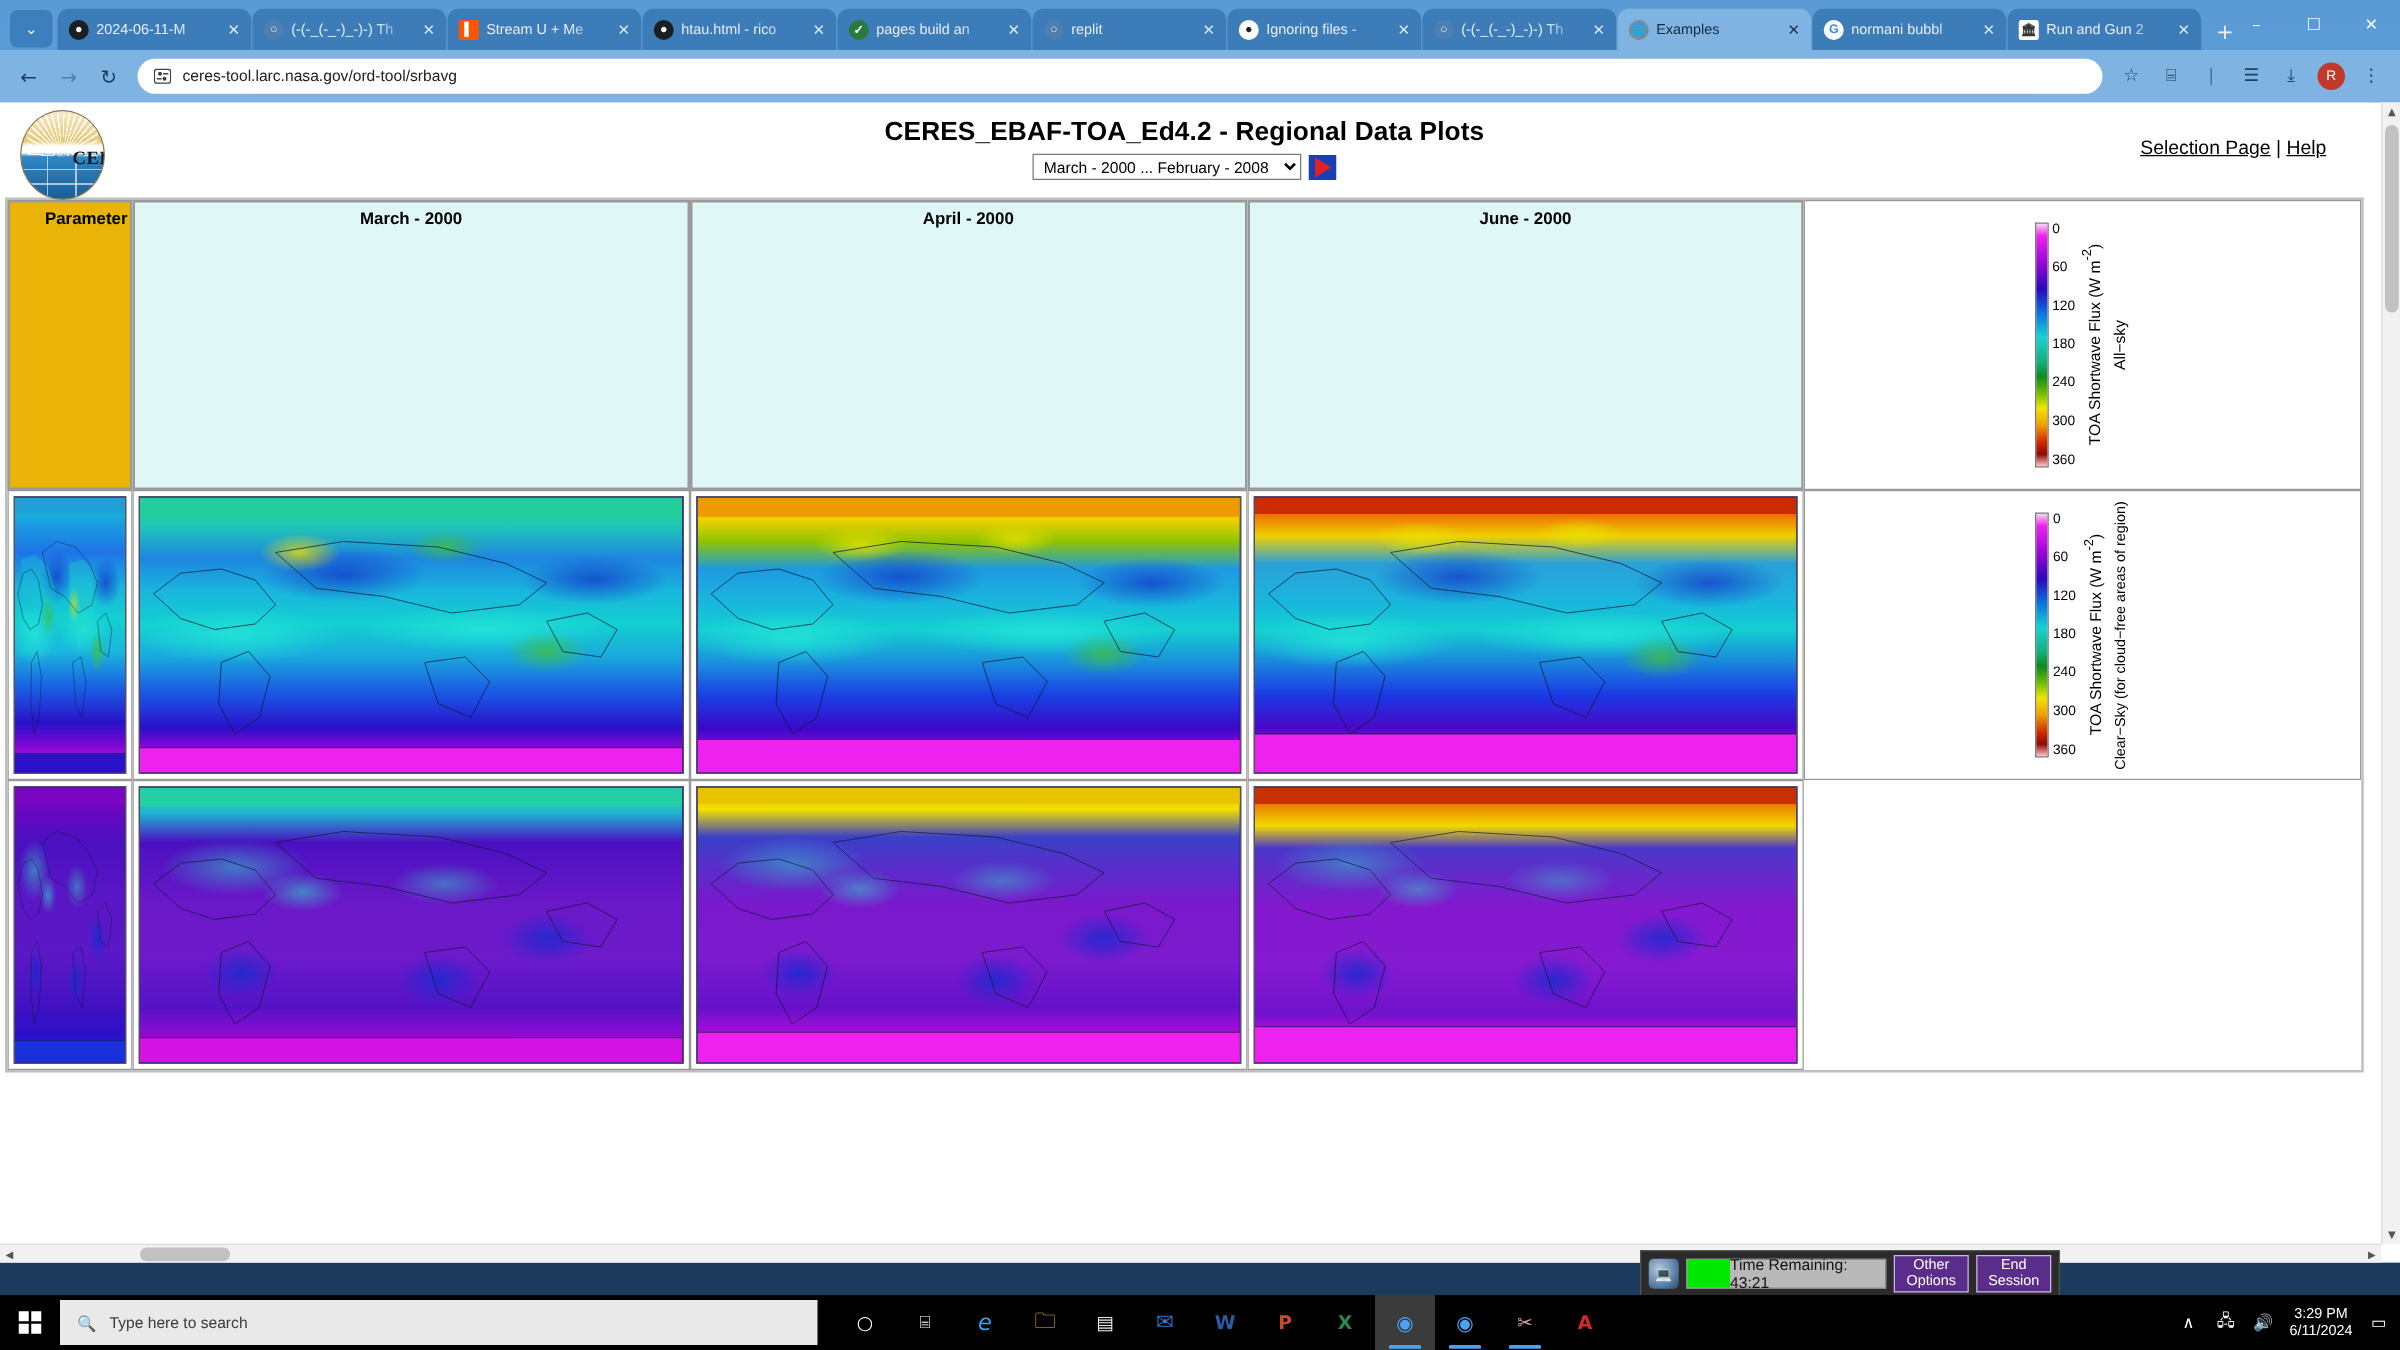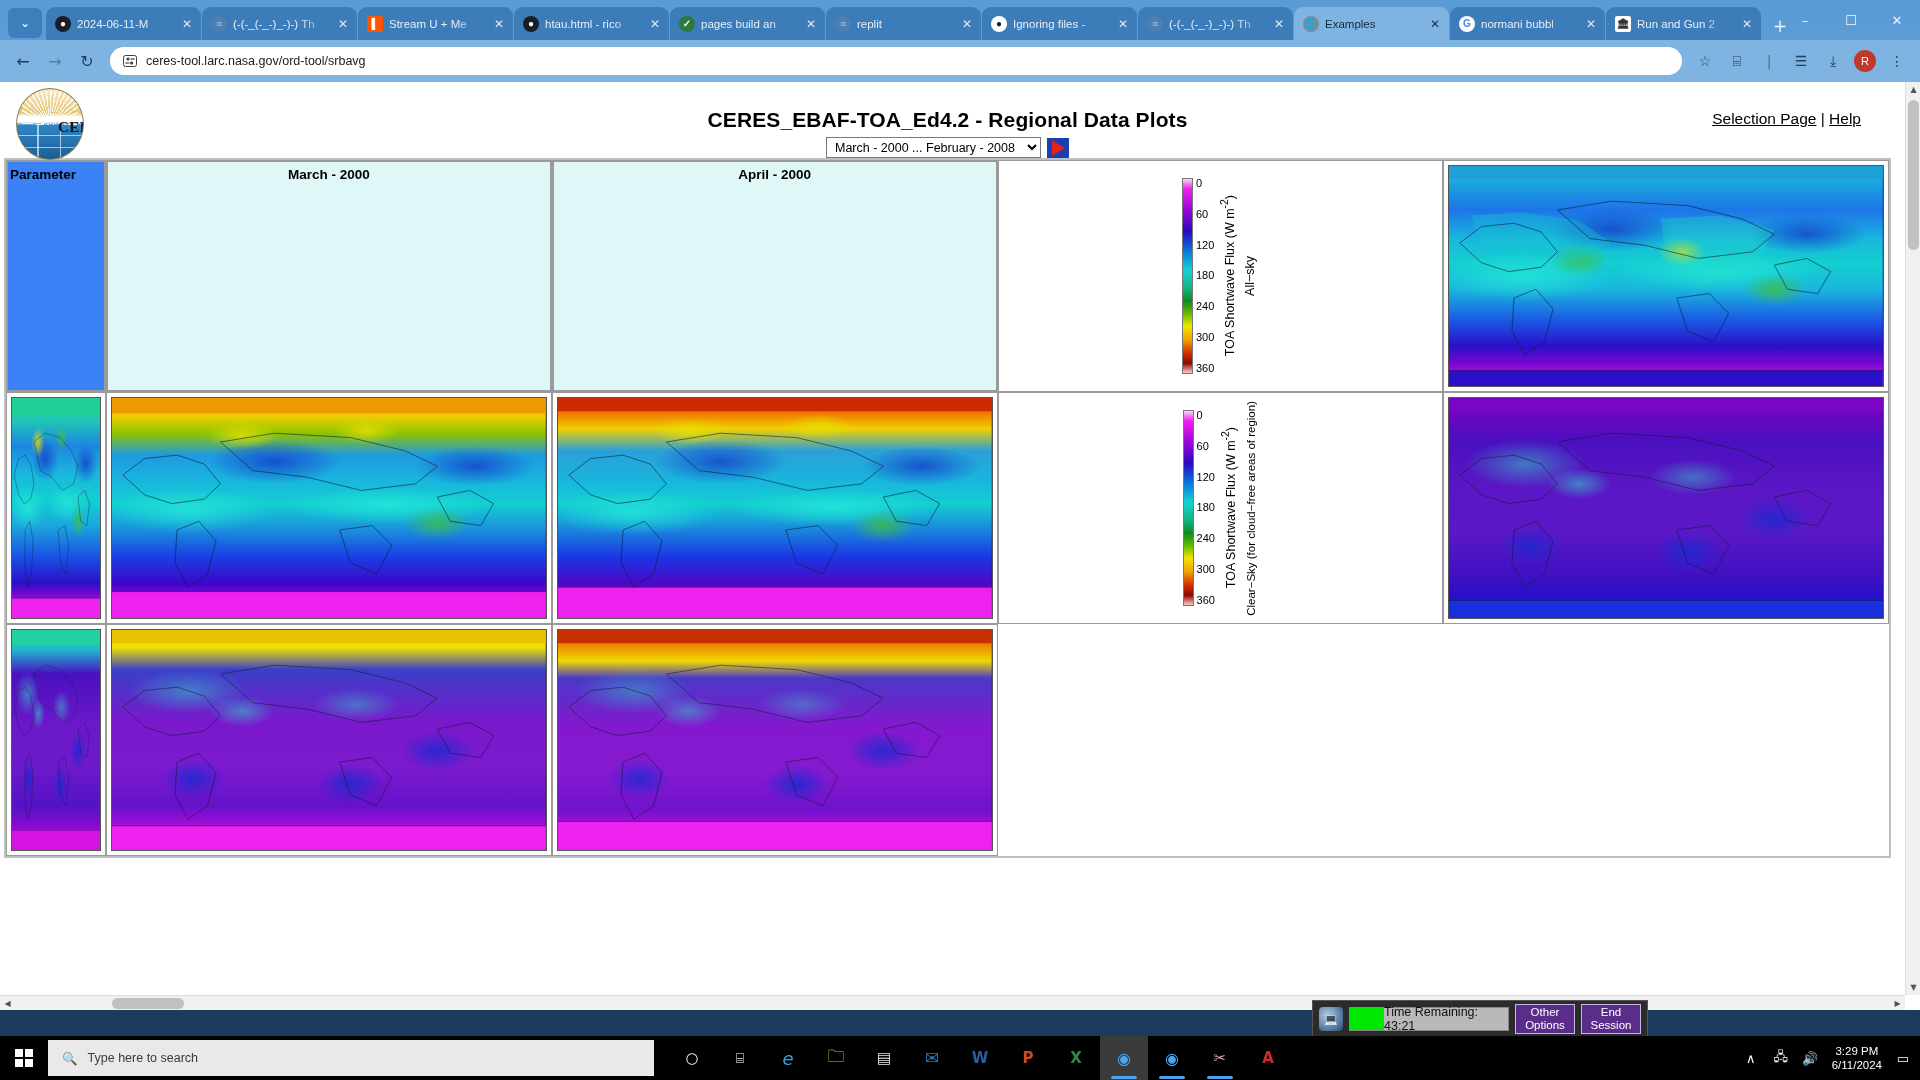--- a/index.html
+++ b/index.html
@@ -107,21 +107,21 @@
   .logo .globe-lines {
     position:absolute; bottom:0; left:0; right:0; height:34px;
     background:
       linear-gradient(to right, transparent 31%, rgba(255,255,255,.6) 31%, rgba(255,255,255,.6) 33%, transparent 33%),
       linear-gradient(to right, transparent 65%, rgba(255,255,255,.6) 65%, rgba(255,255,255,.6) 67%, transparent 67%),
       linear-gradient(to bottom, transparent 29%, rgba(255,255,255,.6) 29%, rgba(255,255,255,.6) 33%, transparent 33%),
       linear-gradient(to bottom, transparent 64%, rgba(255,255,255,.6) 64%, rgba(255,255,255,.6) 68%, transparent 68%);
   }
   .title {
     text-align: center; font-size: 21px; font-weight: bold; color: #000;
-    padding-top: 26px; letter-spacing: .1px;
+    padding-top: 12px; letter-spacing: .1px;
   }
   .subbar { display: flex; justify-content: center; align-items: center; gap: 6px; margin-top: 5px; }
   .rangeselect {
     font-family: "Liberation Sans", sans-serif; font-size: 12.5px;
     border: 1px solid #7a7a7a; background: #fff; color: #000;
     padding: 1px 4px; height: 21px; width: 215px;
   }
   .gobtn {
     width: 22px; height: 20px; background: #1a3fb5;
     display: flex; align-items: center; justify-content: center;
@@ -139,22 +139,22 @@
   
   .grid {
     margin: 6px 4px 0 4px; border: 2px solid #bfbfbf;
     display: grid;
     grid-template-columns: 100px repeat(4, 1fr);
     grid-auto-rows: min-content;
     background: #fff;
   }
   .cell { border: 1px solid #9a9a9a; background: #fff; }
   .hdr-param {
-    font-size: 13.5px; font-weight: bold; text-align: left;
-    background: #3b82f6; padding: 5px 2px; border: 2px solid #9a9a9a;
+    font-size: 13.5px; font-weight: bold; text-align: right;
+    background: #eab308; padding: 5px 2px; border: 2px solid #9a9a9a;
   }
   .hdr-month {
     font-size: 13.5px; font-weight: bold; text-align: center;
     background: #dff7f7; padding: 5px 2px; border: 2px solid #9a9a9a;
   }
   .param-cell {
     position: relative; height: 232px; padding: 4px;
     display: flex; align-items: center; justify-content: center; gap: 4px;
   }
   .cbar-wrap { display: flex; align-items: stretch; gap: 3px; height: 196px; }
@@ -384,20 +384,21 @@
           <span>|</span>
           <a href="#">Help</a>
         </div>
       </div>
 
       <div class="grid">
 
         <div class="hdr-param">Parameter</div>
         <div class="hdr-month">March - 2000</div>
         <div class="hdr-month">April - 2000</div>
+        <div class="hdr-month">June - 2000</div>
 
         <div class="cell param-cell">
           <div class="cbar-wrap">
             <div class="cbar"></div>
             <div class="cbar-ticks">
               <span>0</span>
               <span>60</span>
               <span>120</span>
               <span>180</span>
               <span>240</span>

